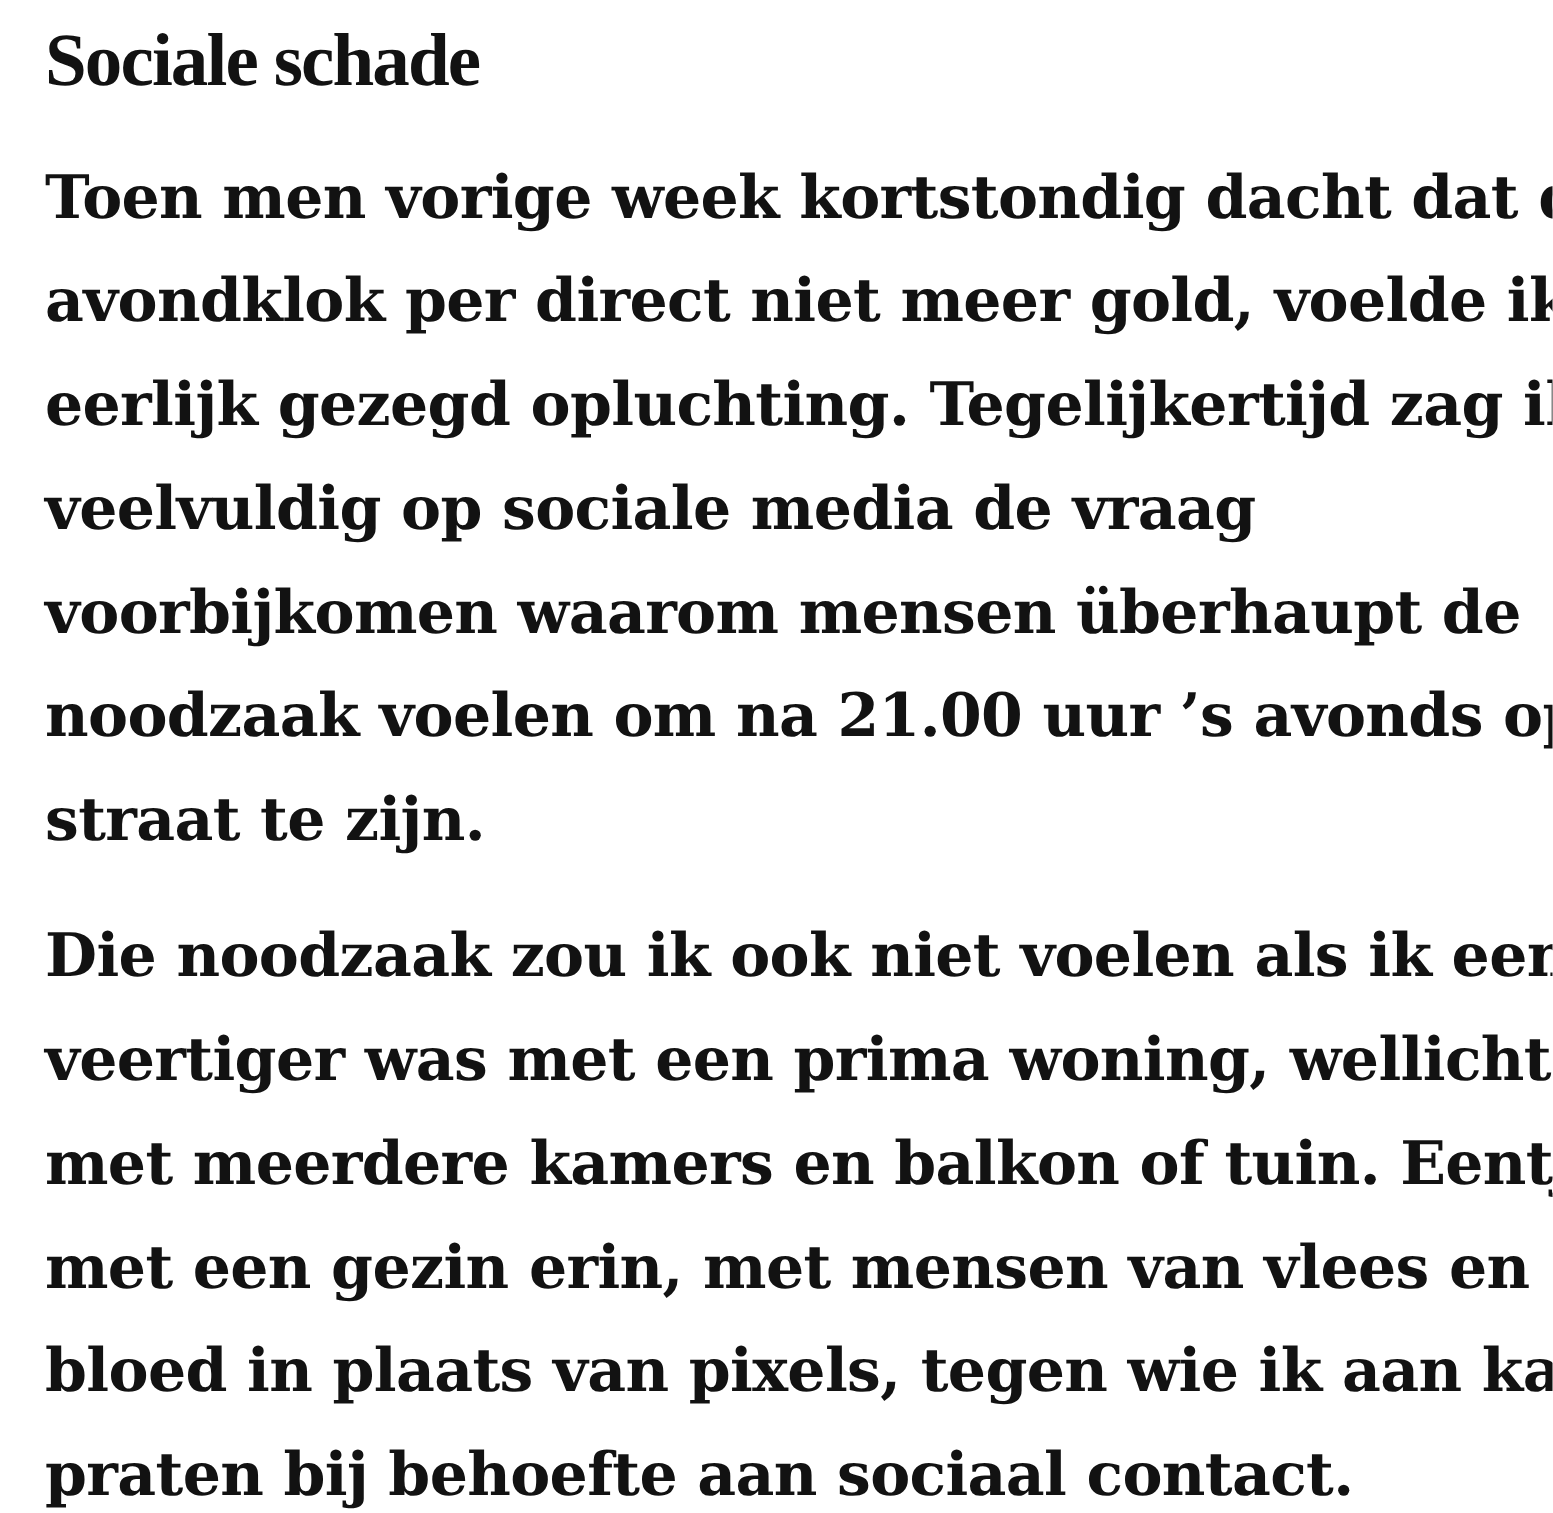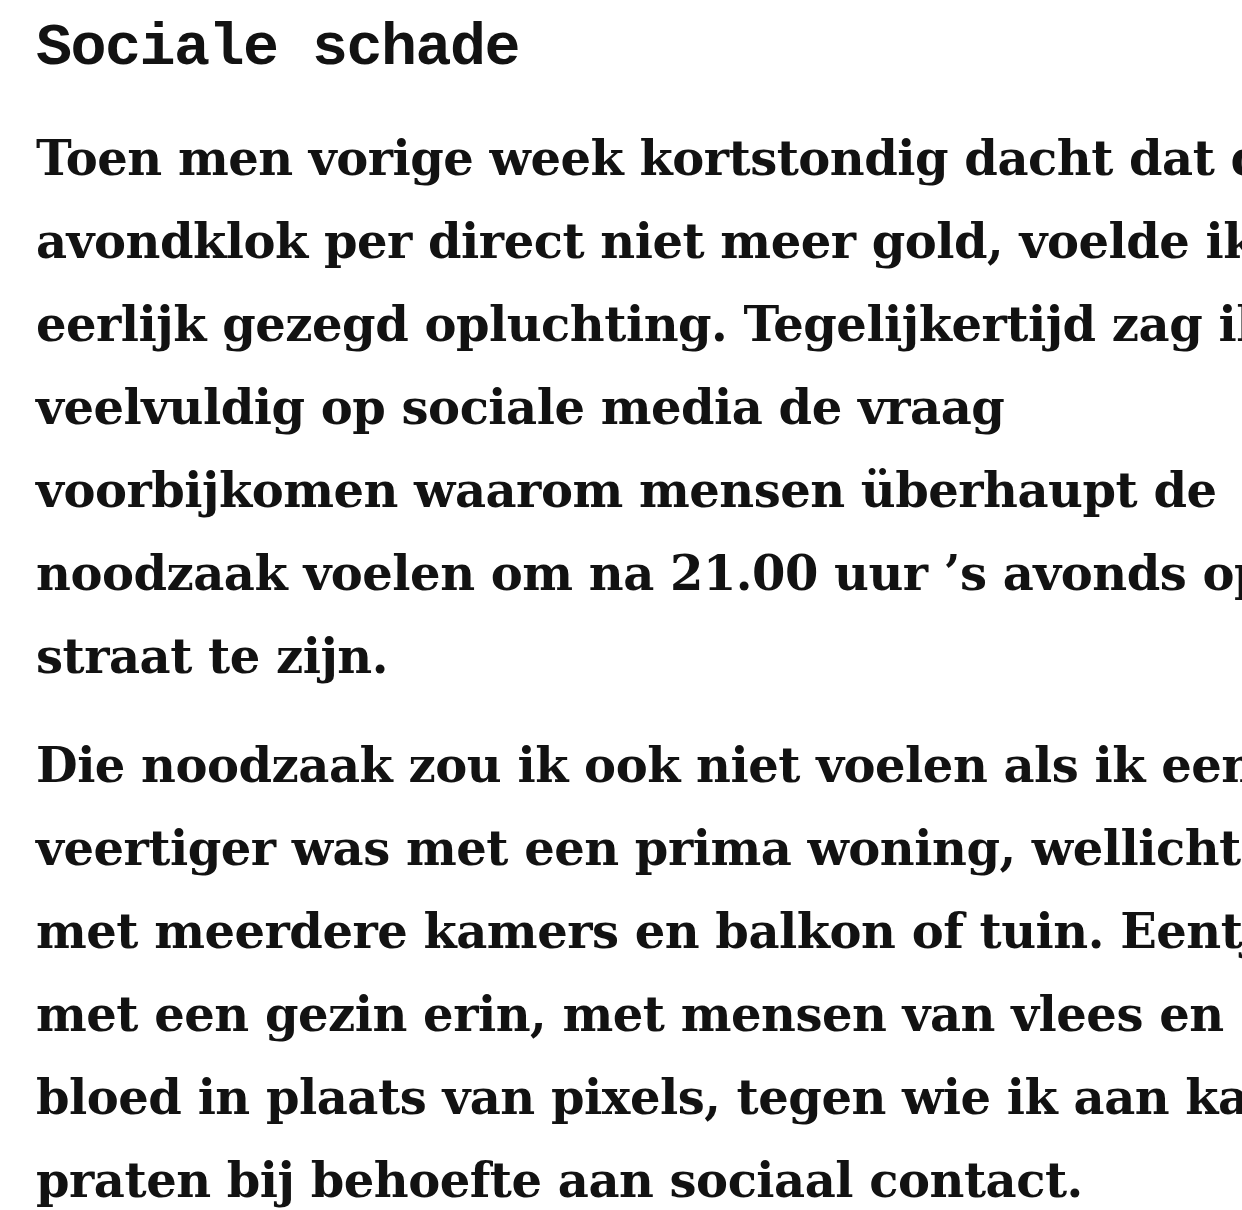--- a/index.html
+++ b/index.html
@@ -14,21 +14,21 @@
     font-family: "DejaVu Serif", "Liberation Serif", serif;
     color: #121212;
   }
   .article-body {
     padding: 14px 28px 20px 36px;
     box-sizing: border-box;
     width: 1242px;
   }
   h2.section-heading {
     margin: 0 0 34px 0;
-    font-family: Liberation Mono, monospace;
+    font-family: Liberation Serif, serif;
     font-weight: 700;
     font-size: 60px;
     line-height: 1.15;
     letter-spacing: -1.5px;
     color: #121212;
   }
   p.body-paragraph {
     margin: 0 0 26px 0;
     font-size: 48px;
     line-height: 83px;

